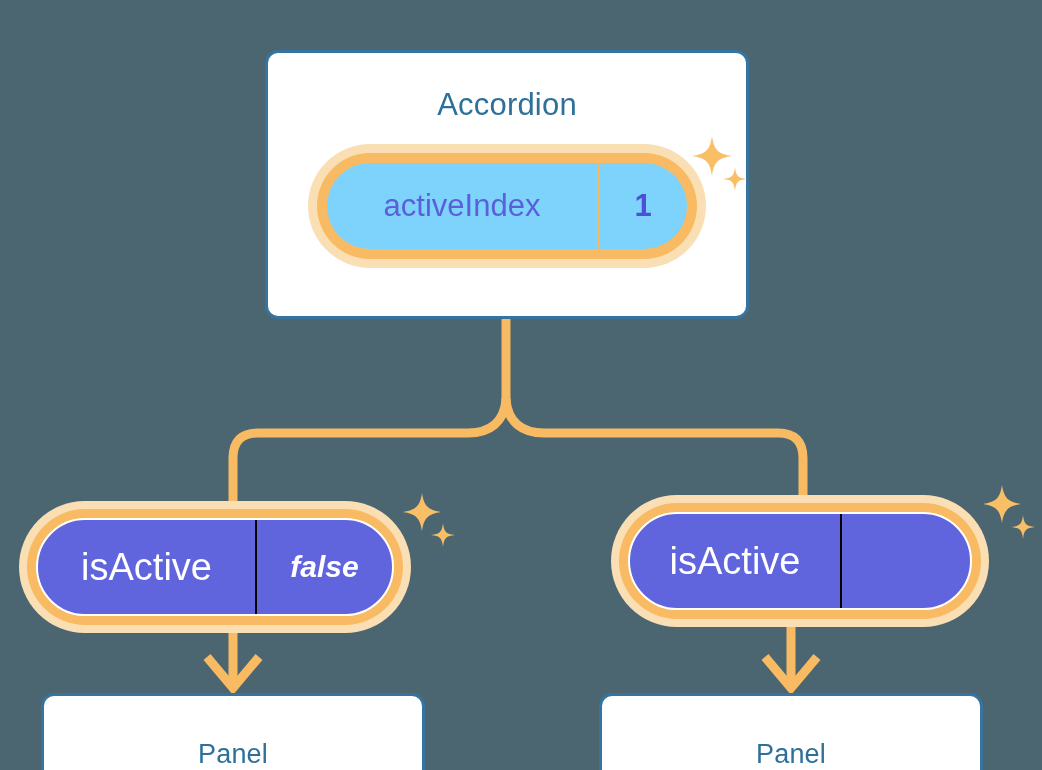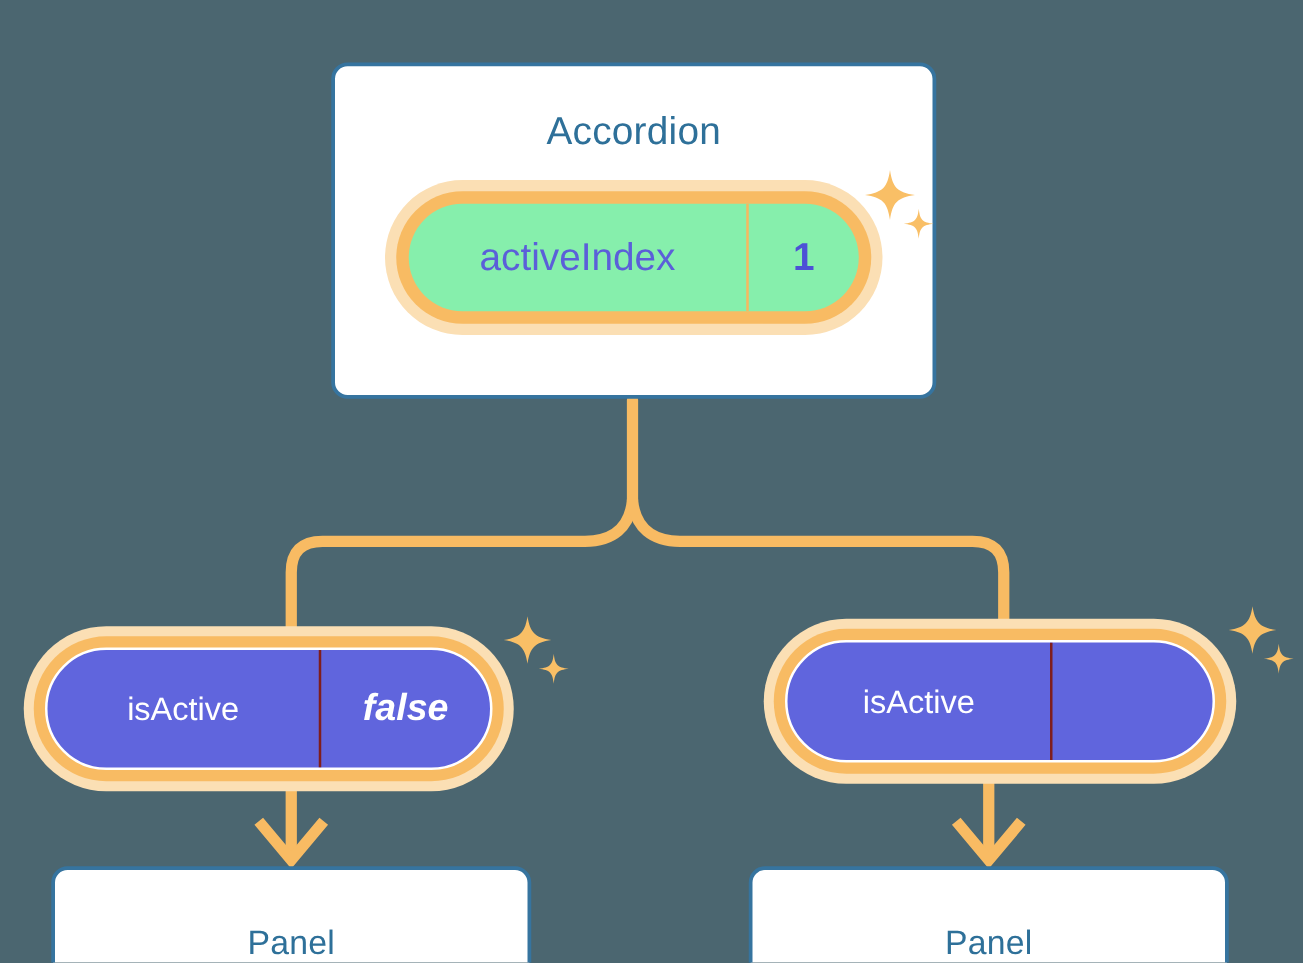--- a/index.html
+++ b/index.html
@@ -103,21 +103,21 @@
     justify-content: center;
     box-sizing: border-box;
   }
 
   
   #pill-accordion { left: 308px; top: 96px; width: 398px; height: 124px; }
   #pill-accordion .pill-ring       { left: 0;  top: 0;  right: 0; bottom: 0; }
   #pill-accordion .pill-ring-inner { left: 9px; top: 9px; right: 9px; bottom: 9px; }
   #pill-accordion .pill-body {
     left: 19px; top: 19px; right: 19px; bottom: 19px;
-    background: #86efac;
+    background: #7dd3fc;
   }
   #pill-accordion .pill-key {
     flex: 0 0 272px;
     color: #5b5fd9;
     font-size: 31px;
     border-right: 2px solid #f6b85f;
   }
   #pill-accordion .pill-val {
     flex: 1 1 auto;
     color: #4d50d6;
@@ -129,22 +129,22 @@
   .pill-state { height: 132px; }
   .pill-state .pill-ring       { left: 0;  top: 0;  right: 0; bottom: 0; }
   .pill-state .pill-ring-inner { left: 8px; top: 8px; right: 8px; bottom: 8px; }
   .pill-state .pill-body {
     left: 17px; top: 17px; right: 17px; bottom: 17px;
     background: #6065dd;
     border: 2px solid #ffffff;
   }
   .pill-state .pill-key {
     color: #ffffff;
-    font-size: 26px;
-    border-right: 2px solid #7f1d1d;
+    font-size: 38px;
+    border-right: 2px solid #000000;
   }
   .pill-state .pill-val {
     color: #ffffff;
     font-size: 30px;
     font-weight: 700;
   }
 
   #pill-state-left  { left: 19px;  top: 453px; width: 392px; }
   #pill-state-left  .pill-key { flex: 0 0 219px; }
   #pill-state-left  .pill-val { flex: 1 1 auto; font-style: italic; }

